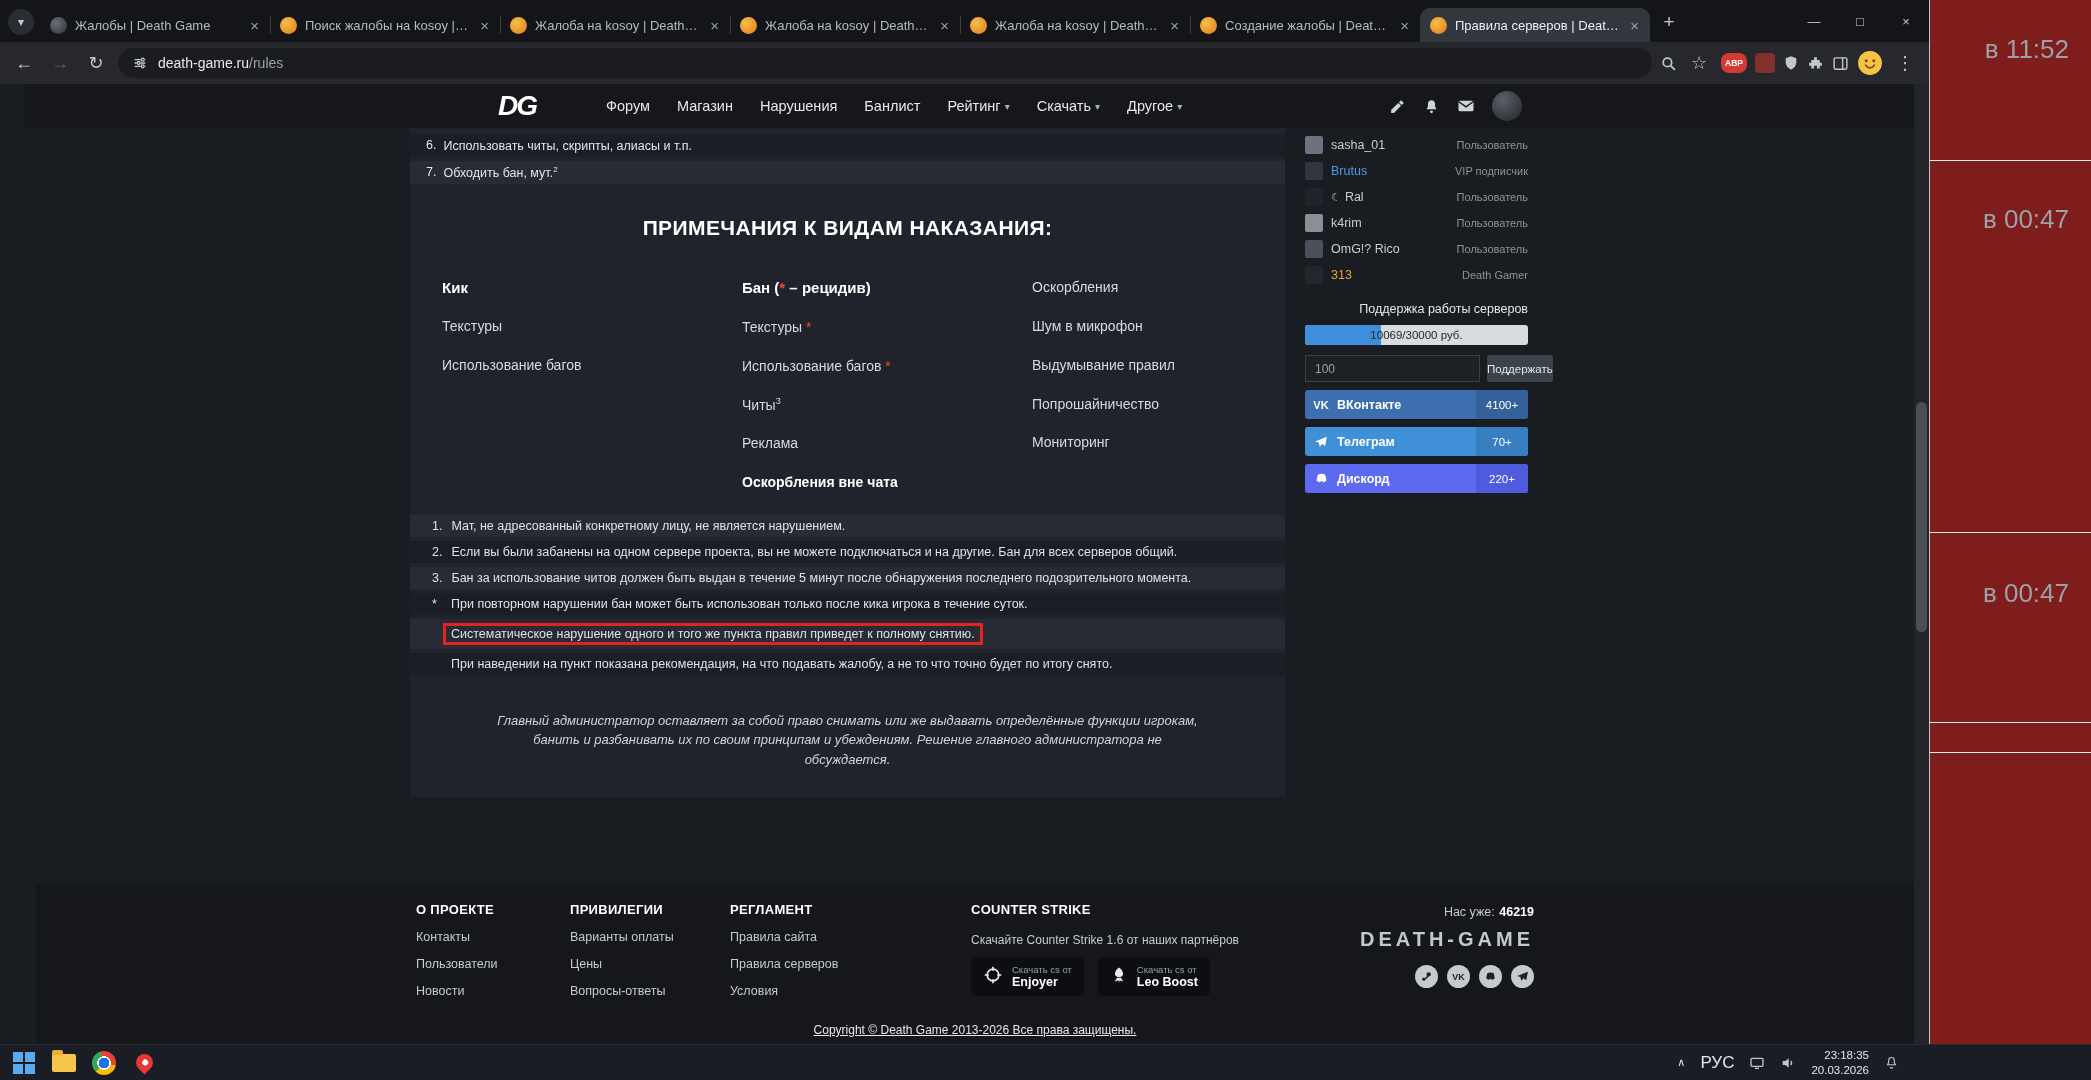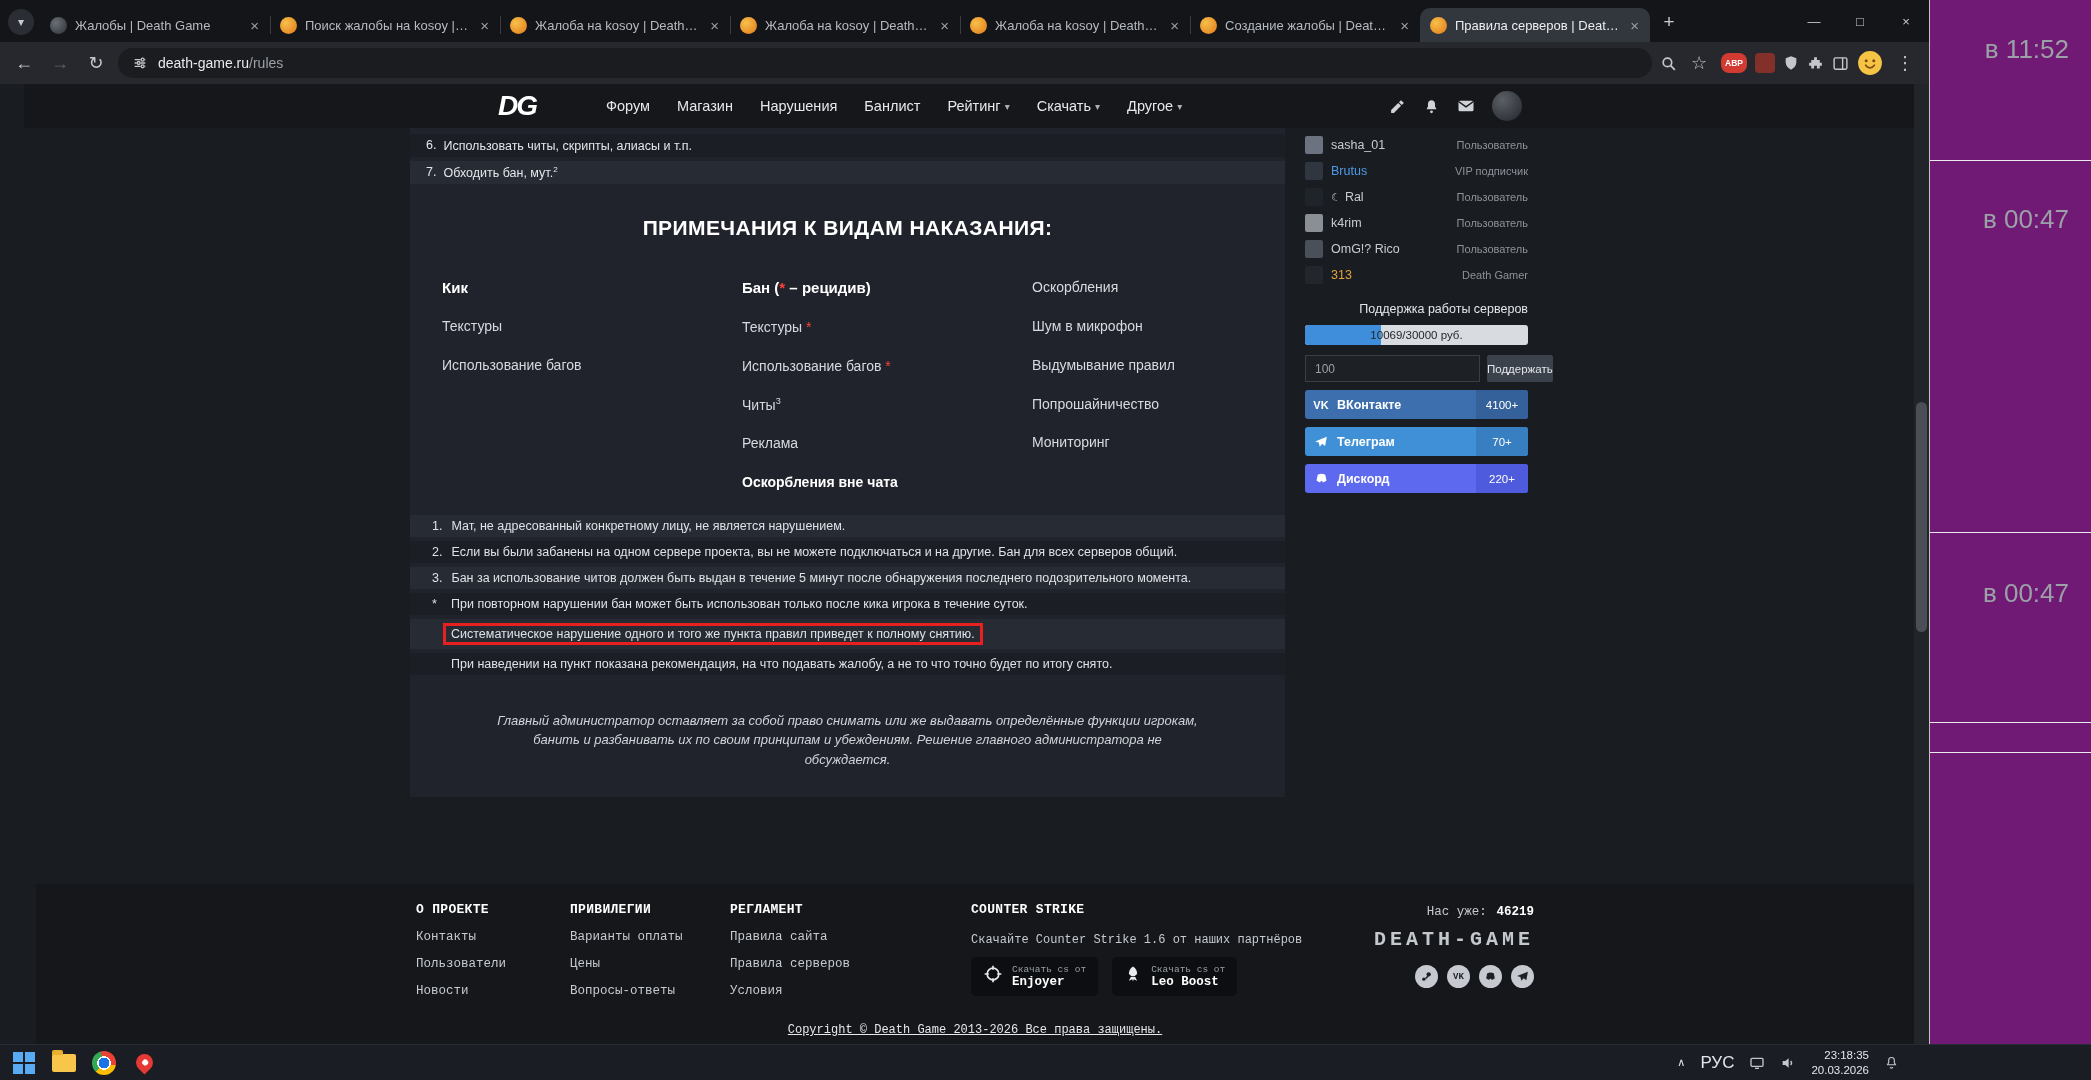--- a/index.html
+++ b/index.html
@@ -103,21 +103,21 @@
                   font-size:12px; padding:0 9px; font-family:inherit; }
   .donate-btn { width:88px; height:27px; background:#3c424b; border:none; color:#e2e6ea;
                 font-size:11.5px; border-radius:2px; font-family:inherit; }
   .social-btn { margin-top:8px; height:29px; border-radius:3px; display:flex; align-items:center;
                 overflow:hidden; color:#fff; }
   .s-icon { width:32px; display:flex; align-items:center; justify-content:center; font-size:11px; font-weight:bold; }
   .s-label { flex:1; font-size:12.5px; font-weight:bold; }
   .s-count { width:52px; height:100%; display:flex; align-items:center; justify-content:center; font-size:11.5px; }
 
   
-  .site-footer { position:absolute; left:12px; right:0; top:800px; height:160px; background:#15171b;font-family:Liberation Mono, monospace; }
+  .site-footer { position:absolute; left:12px; right:0; top:800px; height:160px; background:#15171b; }
   .footer-inner { width:1118px; margin:0 auto; display:flex; padding-top:18px; }
   .f-col1 { width:154px; } .f-col2 { width:160px; } .f-col3 { width:241px; }
   .f-title { font-size:13px; font-weight:bold; color:#fff; letter-spacing:.3px; }
   .f-link { font-size:12.5px; color:#c6cbd1; margin-top:13px; }
   .cs-col { flex:1; }
   .cs-sub { font-size:12px; color:#c6cbd1; margin:16px 0 10px; }
   .cs-buttons { display:flex; gap:14px; }
   .cs-btn { background:#0c0e12; border-radius:5px; padding:7px 12px; display:flex; align-items:center; gap:9px; }
   .cs-icon { color:#e8eaee; }
   .cs-l1 { font-size:9.5px; color:#9aa0a6; }
@@ -126,21 +126,21 @@
   .f-count-label { font-size:12.5px; color:#c6cbd1; }
   .f-count-value { font-size:12.5px; color:#fff; font-weight:bold; }
   .f-logo { margin-top:8px; font-size:20px; font-weight:bold; letter-spacing:4px; color:#c3c8cd; white-space:nowrap; }
   .f-socials { margin-top:14px; display:flex; gap:9px; justify-content:flex-end; }
   .f-soc { width:23px; height:23px; border-radius:50%; background:#c6cad0; color:#1e2126;
            display:flex; align-items:center; justify-content:center; font-size:9px; font-weight:bold; }
   .f-copy { position:absolute; left:0; right:0; bottom:7px; text-align:center; font-size:12px;
             color:#e6e8eb; text-decoration:underline; }
 
   
-  .side-window { position:absolute; left:1929px; top:0; width:162px; height:1044px; background:#701a75;
+  .side-window { position:absolute; left:1929px; top:0; width:162px; height:1044px; background:#7f1d1d;
                  border-left:1px solid #c2c2c2; }
   .msg-time { position:absolute; right:22px; font-size:26px; color:#9ba1a7; }
   .time-0 { top:34px; } .time-1 { top:204px; } .time-2 { top:578px; }
   .msg-divider { position:absolute; left:0; right:0; height:1px; background:#e9ebee; }
   .div-0 { top:160px; } .div-1 { top:532px; } .div-2 { top:722px; } .div-3 { top:752px; }
 
   
   .taskbar { position:absolute; left:0; top:1044px; width:2091px; height:36px; background:#1b1d24;
              border-top:1px solid #2a2d35; display:flex; align-items:center; padding:0 10px; }
   .tb-app { width:28px; height:28px; margin-right:12px; display:flex; align-items:center; justify-content:center; }

